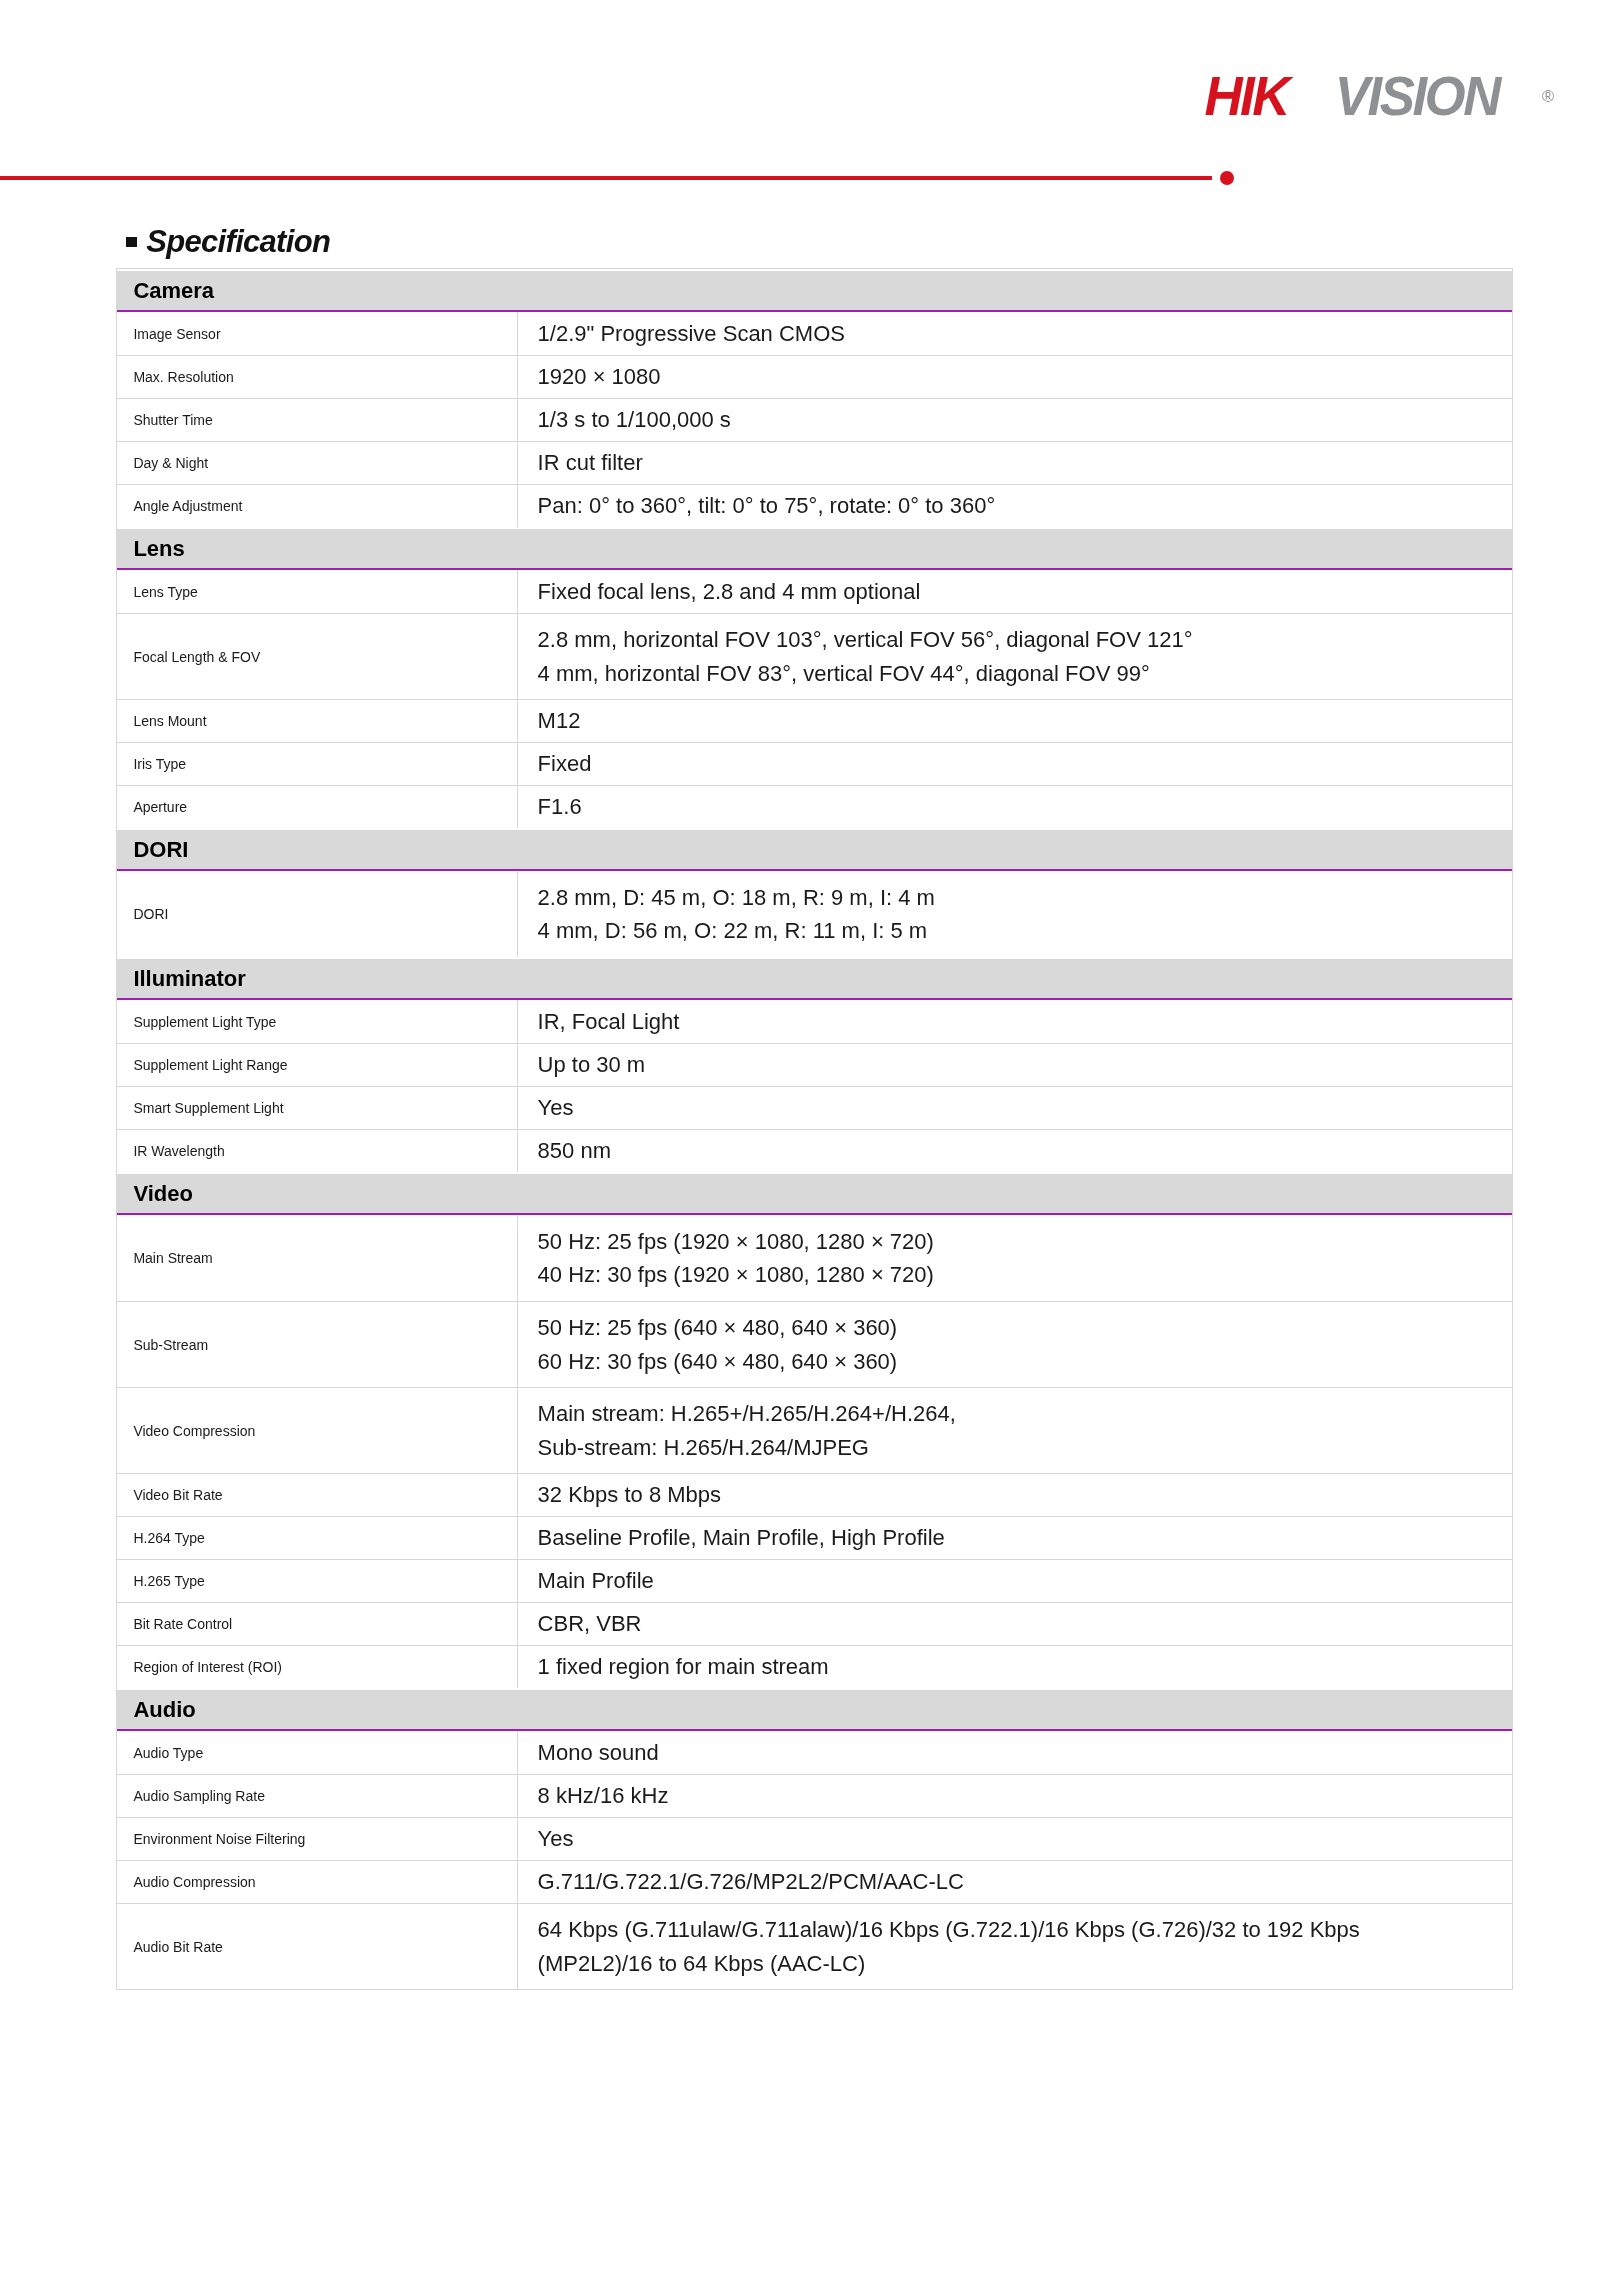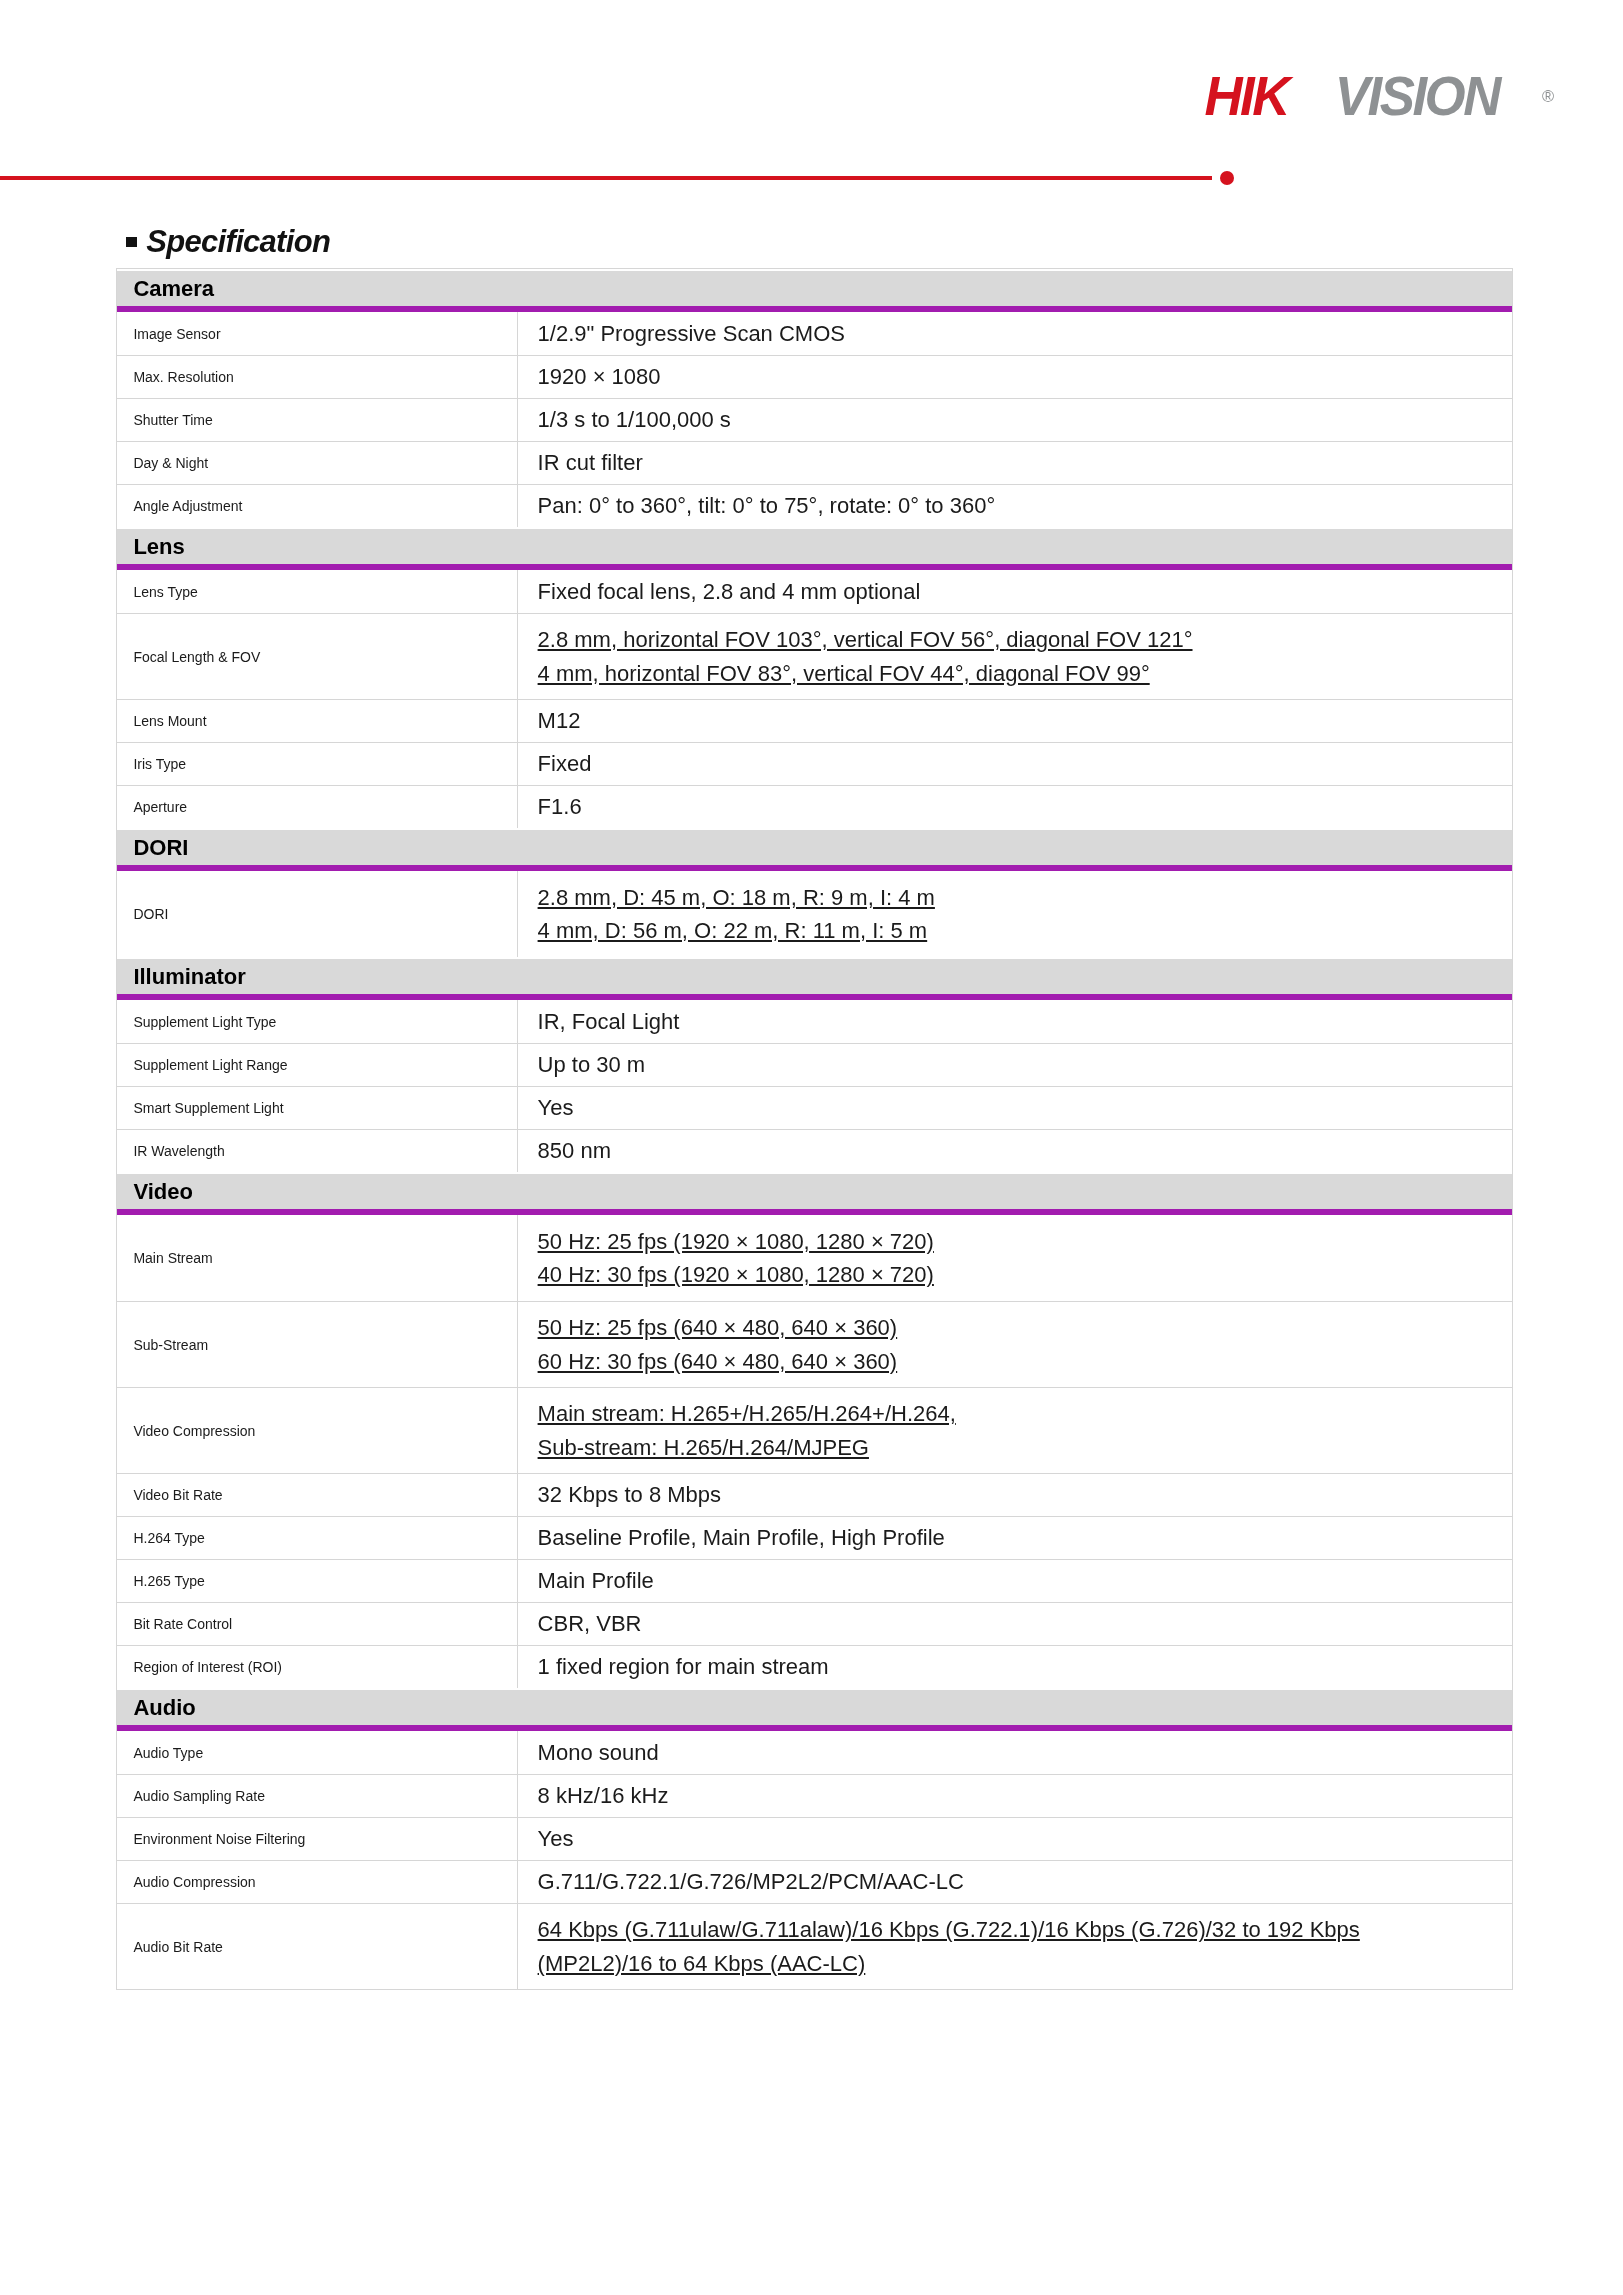--- a/index.html
+++ b/index.html
@@ -100,21 +100,21 @@
     width:1397px;
     box-sizing:border-box;
     border:1.3px solid var(--border-gray);
     background:#ffffff;
   }
   .band{
     height:43px;
     box-sizing:border-box;
     background:var(--band-gray);
     border-top:2px solid #ffffff;
-    border-bottom:6px solid #a21caf;
+    border-bottom:2px solid #a21caf;
     display:flex;
     align-items:center;
     padding-left:16.4px;
   }
   .band span{
     font-size:22px;
     font-weight:bold;
     color:#000000;
   }
   .row{
@@ -141,21 +141,21 @@
     border-left:1.3px solid var(--border-gray);
     padding-left:19.6px;
     padding-right:13px;
     display:flex;
     flex-direction:column;
     justify-content:center;
     gap:3.9px;
     font-size:22px;
     color:var(--text-dark);
   }
-  .row.multi .value{gap:8px;text-decoration:underline;}
+  .row.multi .value{gap:8px;}
   .vline{line-height:1.15; white-space:nowrap;}
 </style>
 </head>
 <body>
 
 <div class="page">
 
   <div class="logo">
     <span class="word hik">HIK</span>
       <span class="word vision">VISION</span>

